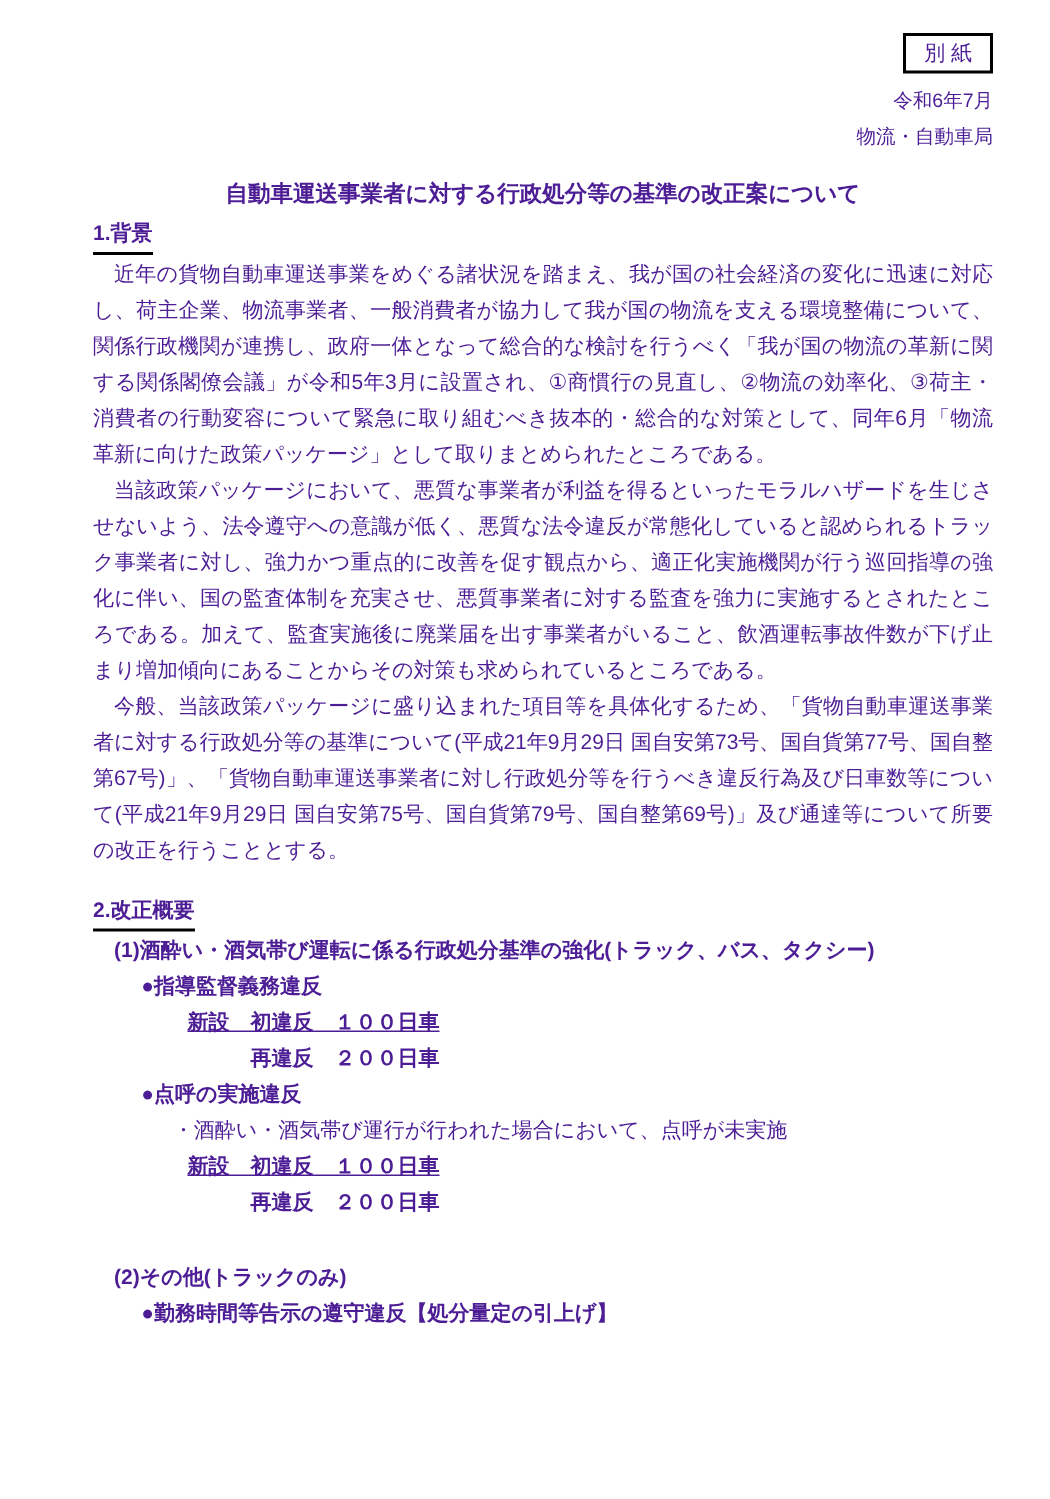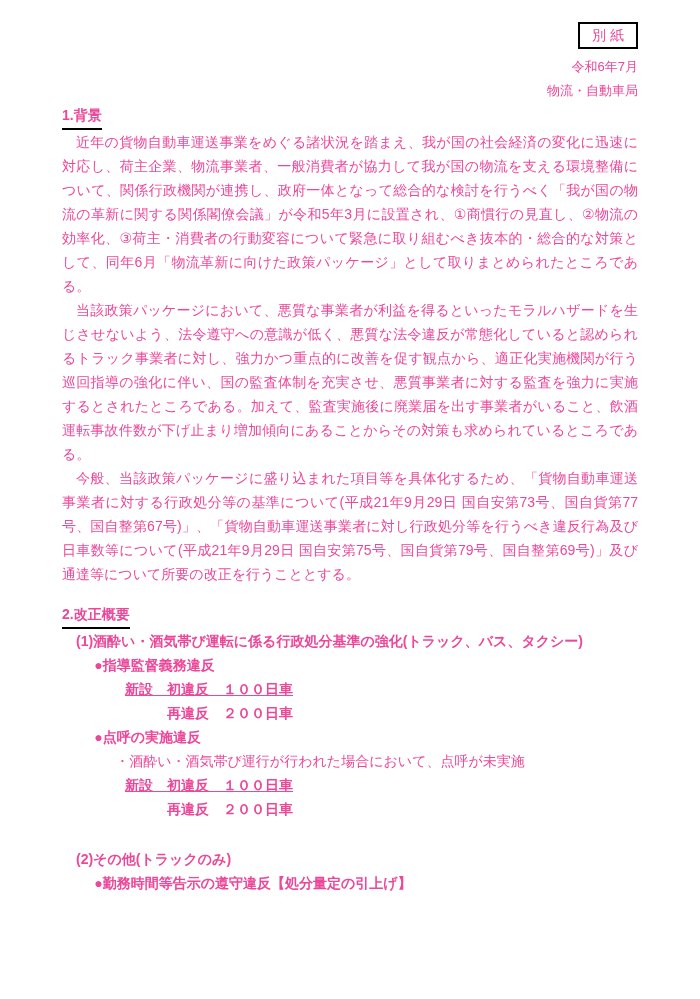--- a/index.html
+++ b/index.html
@@ -1,20 +1,20 @@
 <!DOCTYPE html>
 <html lang="ja"><head>
 <meta charset="utf-8">
 <style>
   html,body{margin:0;padding:0;background:#ffffff;}
   .page{
-    width:700px;height:976px;background:#ffffff;color:#ec4899;
+    width:700px;height:976px;background:#ffffff;color:#4c1d95;
     font-family:"Liberation Sans","DejaVu Sans",sans-serif;
     font-size:14px;line-height:24px;
-    box-sizing:border-box;padding:22px 62px 0 62px;
+    box-sizing:border-box;padding:22px 38px 0 62px;
     overflow:hidden;position:relative;
   }
   .header{text-align:right;}
   .tag-row{margin-bottom:6px;}
   .tag-box{
     display:inline-block;border:2px solid #000;padding:1px 12px 2px 12px;
     font-size:14px;line-height:20px;
   }
   .hline{font-size:13px;line-height:24px;}
   .title{
@@ -47,20 +47,21 @@
 <div class="page">
 
   <div class="header">
     <div class="tag-row">
       <span class="tag-box">別 紙</span>
     </div>
     <div class="hline">令和6年7月</div>
     <div class="hline">物流・自動車局</div>
   </div>
 
+  <h1 class="title">自動車運送事業者に対する行政処分等の基準の改正案について</h1>
 
   <div class="section">
     <div class="sec-head-wrap">
       <span class="sec-heading">1.背景</span>
     </div>
     <p class="para">近年の貨物自動車運送事業をめぐる諸状況を踏まえ、我が国の社会経済の変化に迅速に対応し、荷主企業、物流事業者、一般消費者が協力して我が国の物流を支える環境整備について、関係行政機関が連携し、政府一体となって総合的な検討を行うべく「我が国の物流の革新に関する関係閣僚会議」が令和5年3月に設置され、①商慣行の見直し、②物流の効率化、③荷主・消費者の行動変容について緊急に取り組むべき抜本的・総合的な対策として、同年6月「物流革新に向けた政策パッケージ」として取りまとめられたところである。</p>
     <p class="para">当該政策パッケージにおいて、悪質な事業者が利益を得るといったモラルハザードを生じさせないよう、法令遵守への意識が低く、悪質な法令違反が常態化していると認められるトラック事業者に対し、強力かつ重点的に改善を促す観点から、適正化実施機関が行う巡回指導の強化に伴い、国の監査体制を充実させ、悪質事業者に対する監査を強力に実施するとされたところである。加えて、監査実施後に廃業届を出す事業者がいること、飲酒運転事故件数が下げ止まり増加傾向にあることからその対策も求められているところである。</p>
     <p class="para">今般、当該政策パッケージに盛り込まれた項目等を具体化するため、「貨物自動車運送事業者に対する行政処分等の基準について(平成21年9月29日 国自安第73号、国自貨第77号、国自整第67号)」、「貨物自動車運送事業者に対し行政処分等を行うべき違反行為及び日車数等について(平成21年9月29日 国自安第75号、国自貨第79号、国自整第69号)」及び通達等について所要の改正を行うこととする。</p>
   </div>
 

